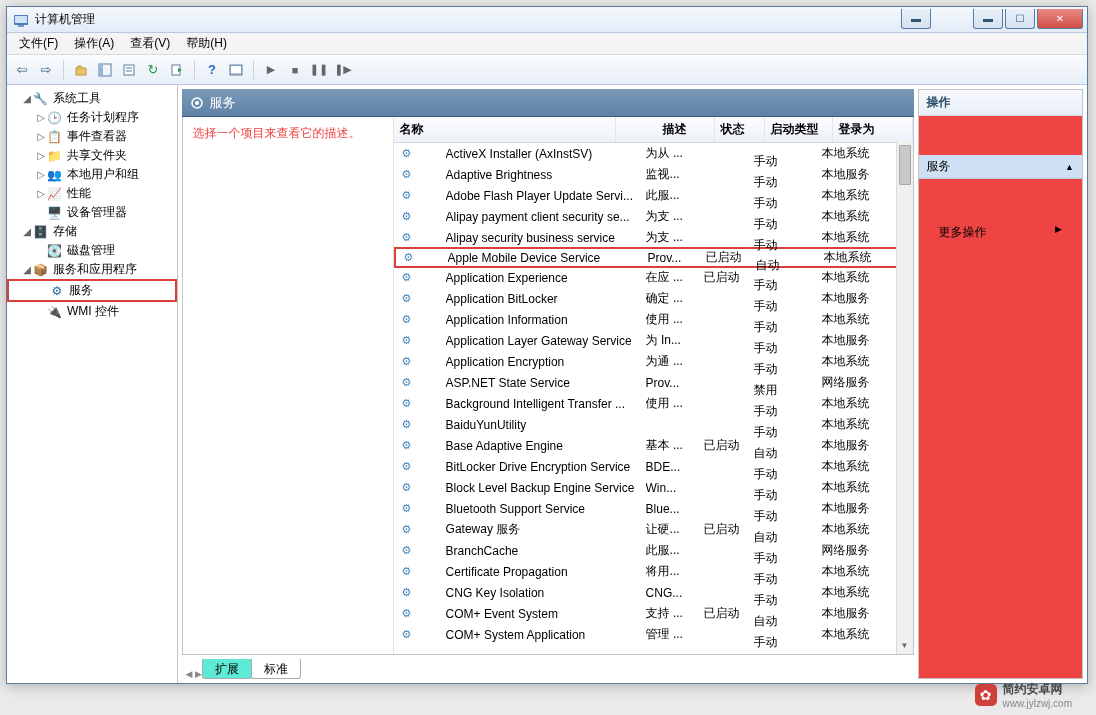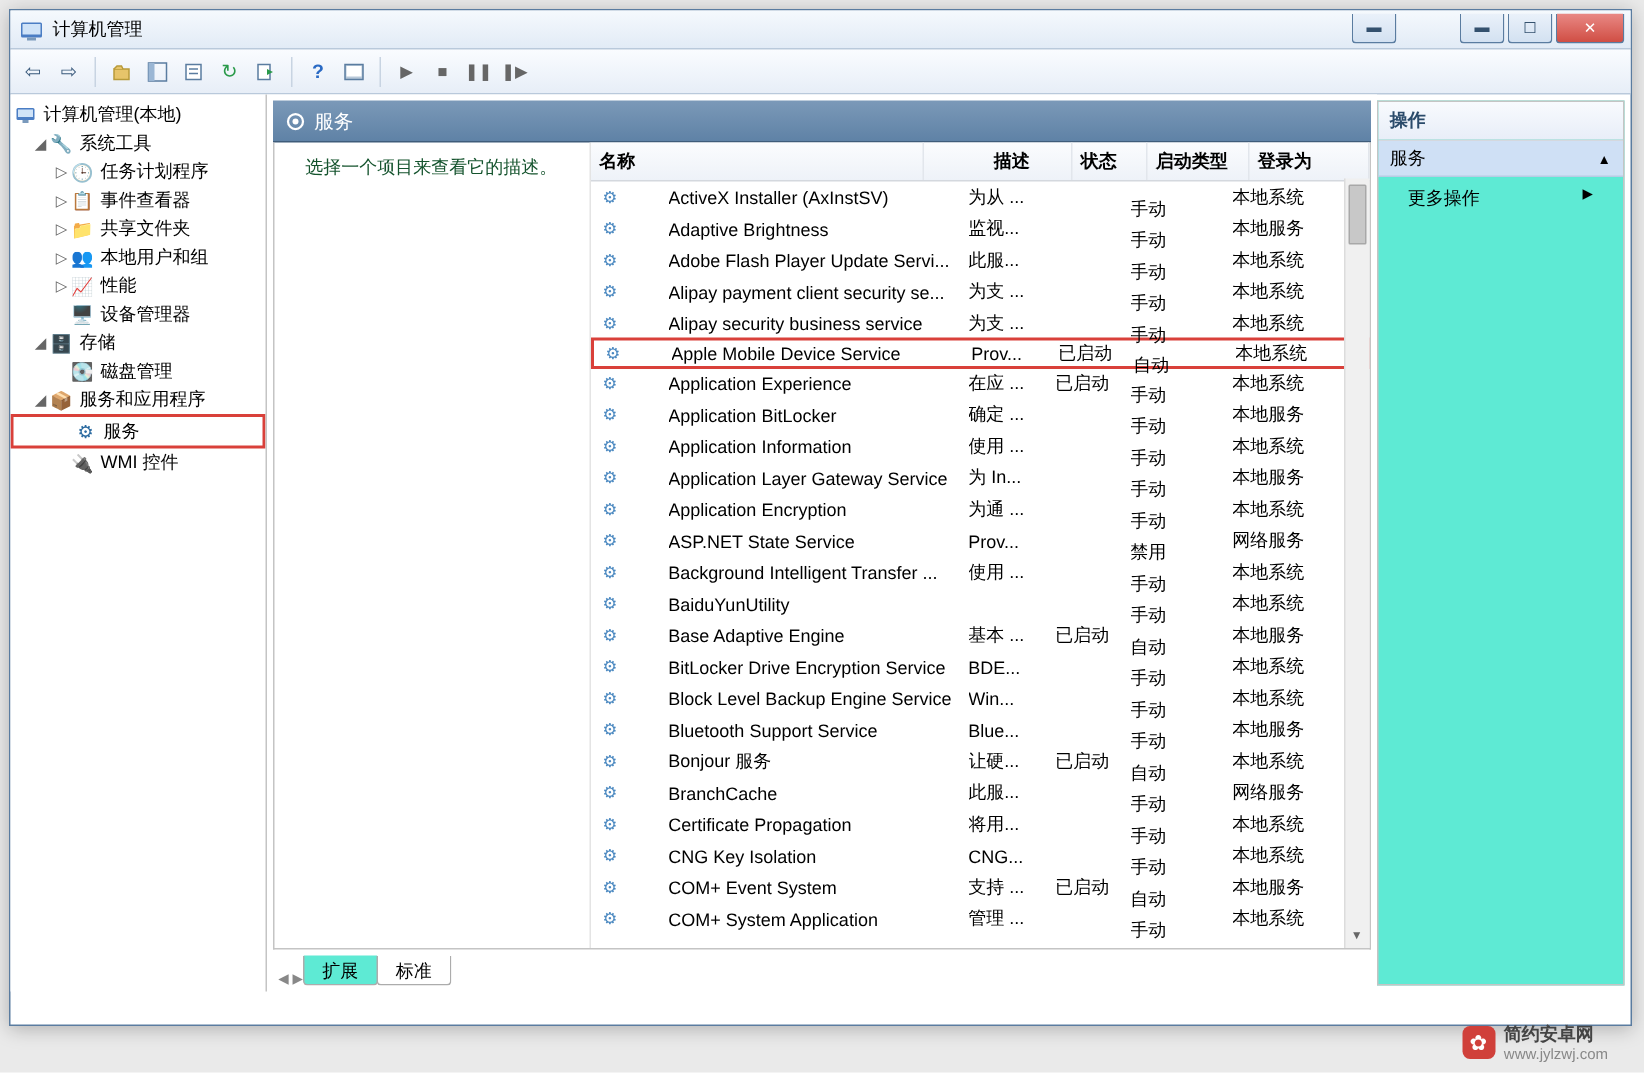--- a/index.html
+++ b/index.html
@@ -42,21 +42,21 @@
 .tree-icon-people { color:#5a7a9a; }
 .tree-icon-disk { color:#6a6a6a; }
 .tree-icon-storage { color:#7a7a5a; }
 .tree-icon-gear { color:#2a6aa0; }
 
 
 .center-pane { flex:1; display:flex; flex-direction:column; background:#fff; position:relative; }
 .center-header { height:28px; background:linear-gradient(#7b99b8,#5f82a6); color:#fff; display:flex; align-items:center; padding:0 8px; font-size:13px; border-bottom:1px solid #3f5c7a; margin:4px 4px 0 4px; }
 .center-header .gear-icon { margin-right:6px; display:inline-flex; }
 .center-body { flex:1; display:flex; margin:0 4px; border:1px solid #c4c4c4; border-top:none; }
-.desc-col { width:210px; padding:8px 10px; font-size:12px; color:#14532d;text-align:center; }
+.desc-col { width:210px; padding:8px 10px; font-size:12px; color:#ef4444; }
 .svc-col { flex:1; display:flex; flex-direction:column; border-left:1px solid #e4e4e4; position:relative; }
 .svc-headers { display:flex; background:linear-gradient(#fbfcfe,#eef2f8); border-bottom:1px solid #d4d8de; font-size:12px; }
 .svc-headers .col { padding:4px 6px; border-right:1px solid #e2e6ec; cursor:pointer;font-weight:bold; }
 .col-name{width:222px;} .col-desc{width:58px;margin-left:41px;} .col-status{width:50px;} .col-start{width:68px;} .col-logon{width:80px;}
 .svc-rows { flex:1; overflow:hidden; font-size:12px; position:relative; }
 .svc-row { display:flex; height:21px; align-items:center; padding-left:6px; }
 .svc-row .sicon { width:14px; height:14px; margin-right:4px; display:inline-flex;align-items:center;justify-content:center; color:#4a88c0; font-size:11px; }
 .svc-row.hl { border:2px solid #d9403a; margin:-1px 0; }
 .svc-row .c { overflow:hidden; text-overflow:ellipsis; white-space:nowrap; padding-right:4px; }
 .svc-row .c.name{width:200px;margin-left:28px;} .svc-row .c.desc{width:58px;} .svc-row .c.status{width:50px;} .svc-row .c.start{width:68px;margin-top:16px;} .svc-row .c.logon{width:80px;}
@@ -64,21 +64,21 @@
 .scrollbar-v .thumb{ position:absolute; left:2px; right:2px; top:4px; height:40px; background:#c8c8c8; border:1px solid #a8a8a8; border-radius:1px; cursor:pointer; }
 .scrollbar-v .arrow{ position:absolute; left:0; right:0; height:17px; display:flex;align-items:center;justify-content:center; font-size:8px; color:#666; cursor:pointer; }
 .scrollbar-v .arrow.up{top:0;} .scrollbar-v .arrow.down{bottom:0;}
 
 .tabs-bottom { height:24px; display:flex; align-items:flex-end; margin:0 4px 4px 4px; font-size:12px; }
 .tab-b { padding:2px 12px 0 12px; border:1px solid #acacac; border-top:none; background:#5eead4; margin-right:-1px; cursor:pointer; border-radius:0 0 3px 3px; }
 .tab-b.active { background:#fff; }
 .chevrons { margin-left:4px; display:flex; gap:2px; color:#888; font-size:9px; }
 
 
-.actions-pane { width:190px; border-left:1px solid #c4c4c4; background:#5eead4; font-size:12px; margin:4px 4px 4px 0; border:1px solid #c4c4c4; display:flex; flex-direction:column; }
+.actions-pane { width:190px; border-left:1px solid #c4c4c4; background:#ef4444; font-size:12px; margin:4px 4px 4px 0; border:1px solid #c4c4c4; display:flex; flex-direction:column;gap:39px; }
 .actions-title { background:linear-gradient(#f8fafe,#e8eef8); padding:4px 8px; border-bottom:1px solid #d4d8de; font-weight:bold; color:#2a4a6a; }
 .actions-group { background:#cfe0f5; padding:3px 8px; display:flex; justify-content:space-between; align-items:center; border-bottom:1px solid #b8cce4; cursor:pointer; }
 .actions-item { padding:6px 20px; display:flex; justify-content:space-between; cursor:pointer; }
 .tri { font-size:9px; }
 
 
 .watermark { position:absolute; right:24px; bottom:6px; font-size:12px; color:#444; display:flex; align-items:center; gap:6px; }
 .watermark .logo { width:22px;height:22px;background:#d0403a;border-radius:5px;display:flex;align-items:center;justify-content:center;color:#fff;font-size:14px; }
 
 svg{display:block}
@@ -98,20 +98,26 @@
     </span>
     <span class="title">计算机管理</span>
     <div class="win-controls" style="position:absolute;right:4px;top:2px;">
       <div class="win-btn" style="margin-right:40px">▬</div>
       <div class="win-btn">▬</div>
       <div class="win-btn">☐</div>
       <div class="win-btn close">✕</div>
     </div>
   </div>
 
+  <div class="menubar">
+    <div class="menu-item">文件(F)</div>
+    <div class="menu-item">操作(A)</div>
+    <div class="menu-item">查看(V)</div>
+    <div class="menu-item">帮助(H)</div>
+  </div>
 
   <div class="toolbar">
     <div class="tool-btn">⇦</div>
     <div class="tool-btn">⇨</div>
     <div class="tool-sep"></div>
     <div class="tool-btn">
       <svg width="14" height="14" viewBox="0 0 14 14">
           <path d="M2 5h10v7H2z" fill="#e7c46a" stroke="#b89a3a"></path>
           <path d="M2 5l2-2h3l1 2" fill="#e7c46a" stroke="#b89a3a"></path>
         </svg>
@@ -147,30 +153,20 @@
     <div class="tool-sep"></div>
     <div class="tool-btn media-btn">▶</div>
     <div class="tool-btn media-btn">■</div>
     <div class="tool-btn media-btn">❚❚</div>
     <div class="tool-btn media-btn">❚▶</div>
   </div>
 
   <div class="content">
 
     <div class="tree-pane">
-      <div class="tree-item root" style="padding-left:2px">
-        <span class="ticon tree-icon-computer">
-            <svg width="14" height="14" viewBox="0 0 14 14">
-              <rect x="1" y="2" width="12" height="8" rx="1" fill="#4a7dc4"></rect>
-              <rect x="2" y="3" width="10" height="5" fill="#cfe3f8"></rect>
-              <rect x="5" y="10" width="4" height="2" fill="#7a9abc"></rect>
-            </svg>
-          </span>
-        <span>计算机管理(本地)</span>
-      </div>
       <div class="tree-item has-children" style="padding-left:14px">
         <span class="exp">◢</span>
         <span class="ticon tree-icon-tool">🔧</span>
         <span>系统工具</span>
       </div>
       <div class="tree-item has-children" style="padding-left:28px">
         <span class="exp">▷</span>
         <span class="ticon tree-icon-schedule">🕒</span>
         <span>任务计划程序</span>
       </div>
@@ -384,21 +380,21 @@
               <div class="svc-row">
                 <span class="sicon">⚙</span>
                 <span class="c name">Bluetooth Support Service</span>
                 <span class="c desc">Blue...</span>
                 <span class="c status"></span>
                 <span class="c start">手动</span>
                 <span class="c logon">本地服务</span>
               </div>
               <div class="svc-row">
                 <span class="sicon">⚙</span>
-                <span class="c name">Bonjour 服务</span>
+                <span class="c name">Gateway 服务</span>
                 <span class="c desc">让硬...</span>
                 <span class="c status">已启动</span>
                 <span class="c start">自动</span>
                 <span class="c logon">本地系统</span>
               </div>
               <div class="svc-row">
                 <span class="sicon">⚙</span>
                 <span class="c name">BranchCache</span>
                 <span class="c desc">此服...</span>
                 <span class="c status"></span>

